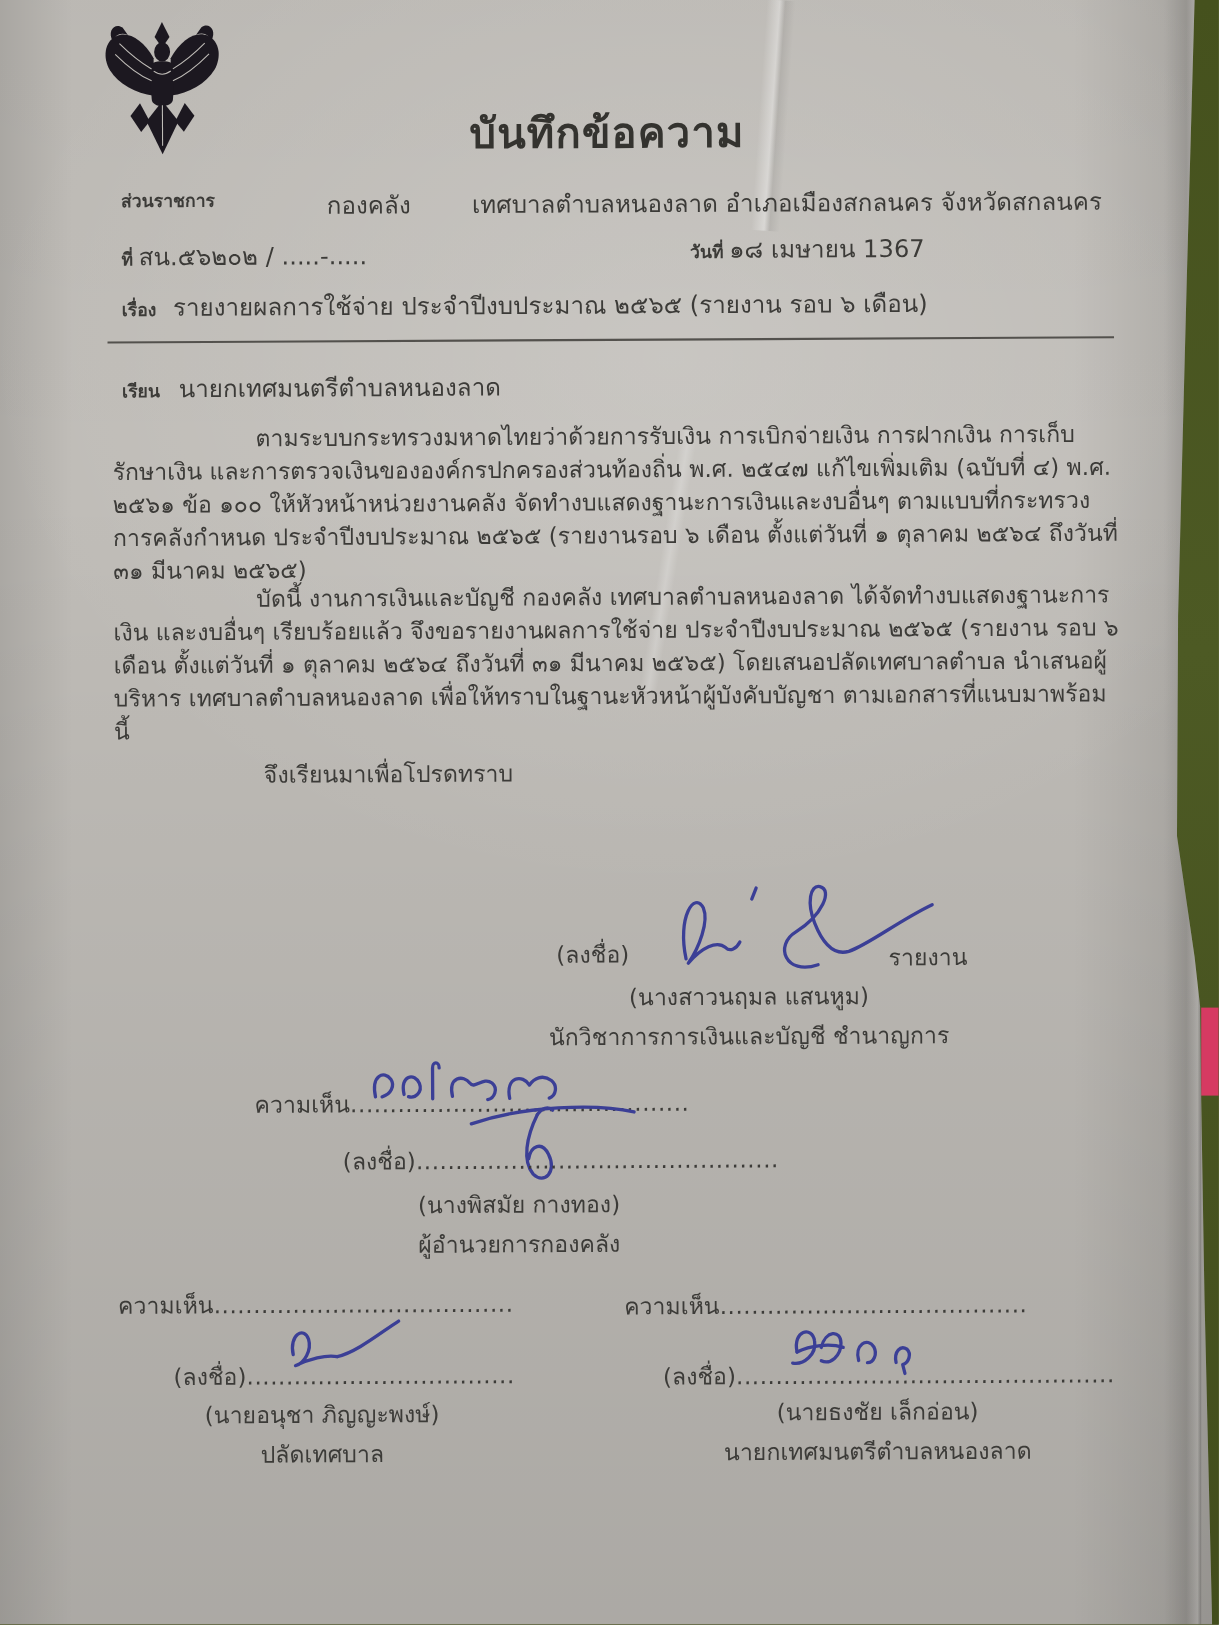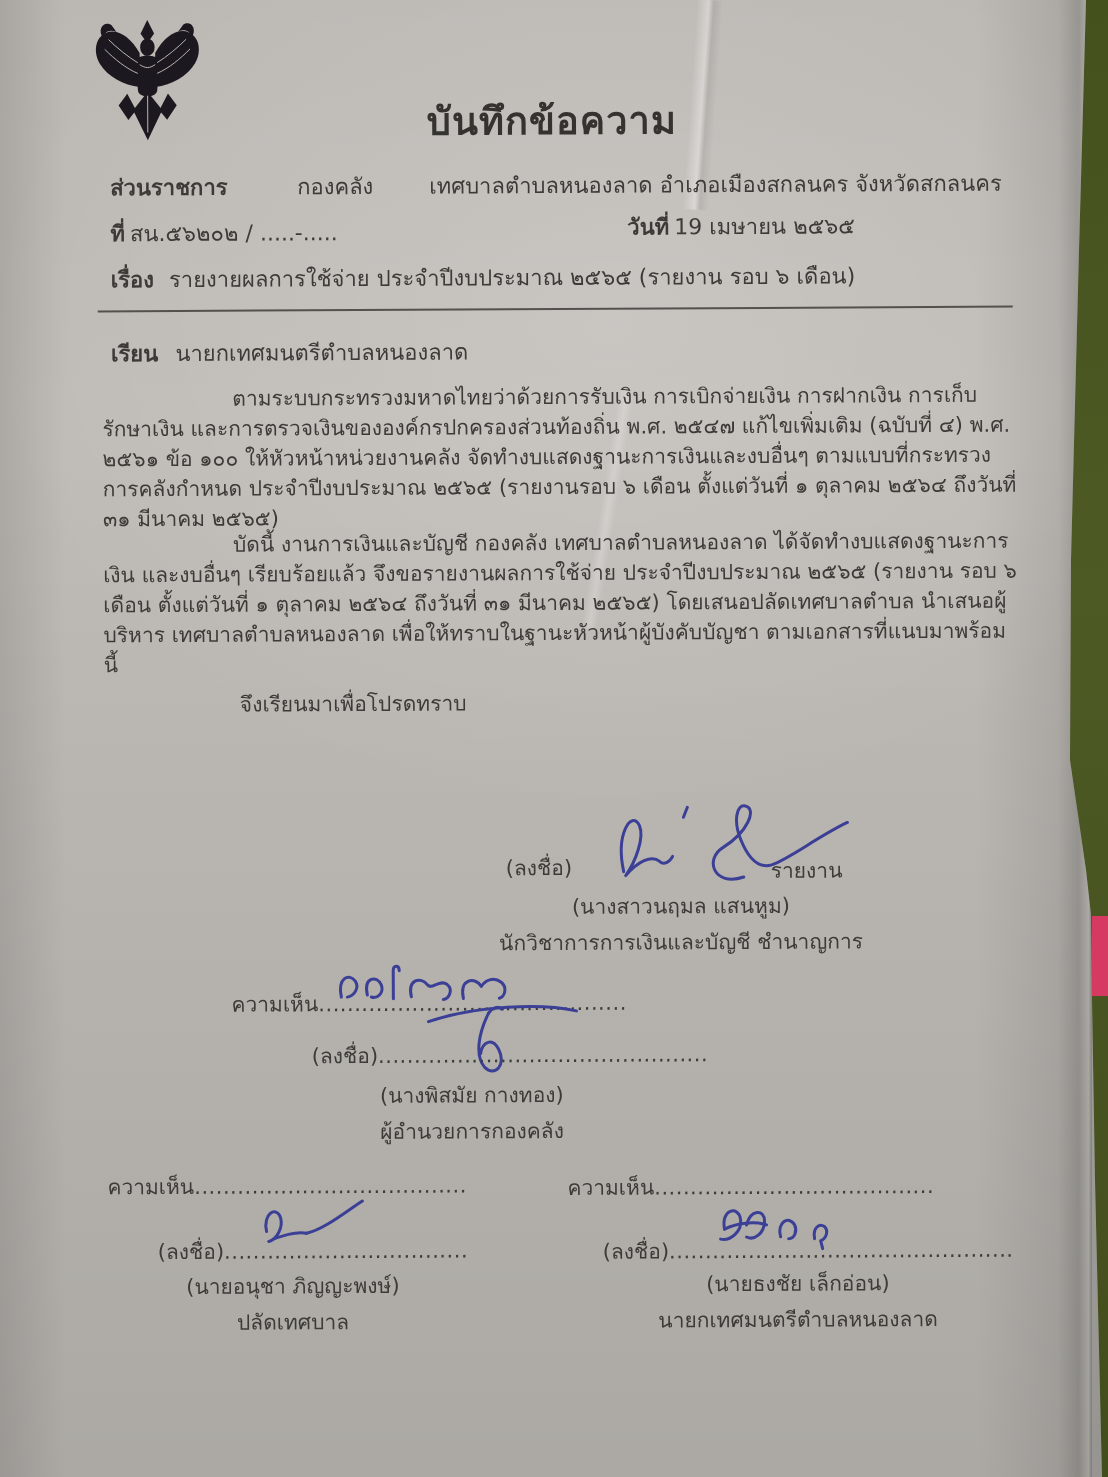--- a/index.html
+++ b/index.html
@@ -27,21 +27,21 @@
     background:linear-gradient(90deg,rgba(0,0,0,0) 0%,rgba(255,255,255,0.35) 45%,rgba(0,0,0,0.07) 65%,rgba(0,0,0,0) 100%);
     transform:rotate(4deg);}
   .crease2{position:absolute;left:600px;top:390px;width:16px;height:240px;
     background:linear-gradient(90deg,rgba(0,0,0,0) 0%,rgba(255,255,255,0.22) 50%,rgba(0,0,0,0) 100%);
     transform:rotate(9deg);}
   .edge-shade{position:absolute;top:0;right:16px;width:34px;height:100%;
     background:linear-gradient(90deg,rgba(0,0,0,0) 0%,rgba(0,0,0,0.10) 60%,rgba(255,255,255,0.10) 90%,rgba(0,0,0,0.18) 100%);}
   .content{position:absolute;inset:0;transform:rotate(-0.3deg);color:var(--ink,#3c3b38);}
   .abs{position:absolute;white-space:nowrap;}
   .title{font-size:38px;font-weight:bold;letter-spacing:1px;color:#34332f;}
-  .h-label{font-weight:bold;font-size:22px;}
+  .h-label{font-weight:bold;font-size:16px;}
   .h-val{font-size:22px;}
   .body-text{font-size:21px;line-height:30px;white-space:normal;text-align:left;}
   .rule{position:absolute;height:0;border-top:2px solid #53514d;}
   .dots{letter-spacing:0.5px;}
   .center{text-align:center;white-space:nowrap;}
   svg.ink{position:absolute;overflow:visible;}
   svg.ink path{fill:none;stroke:var(--pen,#3b3f96);stroke-width:3;stroke-linecap:round;stroke-linejoin:round;}
   .emblem{position:absolute;left:92px;top:16px;width:118px;height:126px;}
 </style>
 </head>
@@ -89,21 +89,21 @@
       </div>
       <div class="abs h-val" style="left:300px;top:168px;font-family:Liberation Serif, serif;">กองคลัง</div>
       <div class="abs h-val" style="left:432px;top:168px;">เทศบาลตำบลหนองลาด  อำเภอเมืองสกลนคร  จังหวัดสกลนคร</div>
 
       <div class="abs" style="left:113px;top:214px;">
         <span class="h-label">ที่</span>
         <span class="h-val">สน.๕๖๒๐๒ / .....-.....</span>
       </div>
       <div class="abs" style="left:630px;top:210px;">
         <span class="h-label">วันที่</span>
-        <span class="h-val">19  เมษายน  ๒๕๖๕</span>
+        <span class="h-val">๑๘  เมษายน  1367</span>
       </div>
 
       <div class="abs" style="left:113px;top:260px;">
         <span class="h-label">เรื่อง</span>
         <span class="h-val" style="margin-left:10px;">รายงายผลการใช้จ่าย ประจำปีงบประมาณ ๒๕๖๕ (รายงาน รอบ ๖ เดือน)</span>
       </div>
 
       <div class="rule" style="left:100px;top:308px;width:915px;"></div>
 
       <div class="abs" style="left:113px;top:334px;">
@@ -114,21 +114,21 @@
       <div class="abs body-text" style="left:104px;top:382px;width:916px;text-indent:130px;">ตามระบบกระทรวงมหาดไทยว่าด้วยการรับเงิน การเบิกจ่ายเงิน การฝากเงิน การเก็บรักษาเงิน และการตรวจเงินขององค์กรปกครองส่วนท้องถิ่น พ.ศ. ๒๕๔๗ แก้ไขเพิ่มเติม (ฉบับที่ ๔) พ.ศ. ๒๕๖๑ ข้อ ๑๐๐ ให้หัวหน้าหน่วยงานคลัง จัดทำงบแสดงฐานะการเงินและงบอื่นๆ ตามแบบที่กระทรวงการคลังกำหนด ประจำปีงบประมาณ ๒๕๖๕ (รายงานรอบ ๖ เดือน ตั้งแต่วันที่ ๑ ตุลาคม ๒๕๖๔ ถึงวันที่ ๓๑ มีนาคม  ๒๕๖๕)</div>
       <div class="abs body-text" style="left:104px;top:528px;width:916px;text-indent:130px;">บัดนี้ งานการเงินและบัญชี กองคลัง เทศบาลตำบลหนองลาด ได้จัดทำงบแสดงฐานะการเงิน และงบอื่นๆ เรียบร้อยแล้ว จึงขอรายงานผลการใช้จ่าย ประจำปีงบประมาณ ๒๕๖๕ (รายงาน รอบ ๖ เดือน ตั้งแต่วันที่ ๑  ตุลาคม ๒๕๖๔ ถึงวันที่ ๓๑ มีนาคม  ๒๕๖๕) โดยเสนอปลัดเทศบาลตำบล นำเสนอผู้บริหาร เทศบาลตำบลหนองลาด เพื่อให้ทราบในฐานะหัวหน้าผู้บังคับบัญชา ตามเอกสารที่แนบมาพร้อมนี้</div>
       <div class="abs body-text" style="left:240px;top:688px;">จึงเรียนมาเพื่อโปรดทราบ</div>
 
       <div class="abs body-text" style="left:505px;top:853px;">(ลงชื่อ)</div>
       <svg class="ink" style="left:595px;top:800px;" width="260" height="95" viewBox="0 0 260 95">
         <path d="M28,72 C20,34 36,10 44,26 C49,38 40,62 30,76 C42,62 56,55 64,62 C68,66 74,63 77,57"></path>
         <path d="M148,78 C118,88 108,60 128,48 C152,33 162,10 150,7 C141,5 138,22 145,40 C152,58 162,70 176,66 C194,60 222,38 252,24"></path>
         <path d="M88,18 L92,8"></path>
       </svg>
-      <div class="abs body-text" style="left:770px;top:857px;">รายงาน</div>
+      <div class="abs body-text" style="left:807px;top:857px;">รายงาน</div>
       <div class="abs body-text center" style="left:520px;top:892px;width:320px;">(นางสาวนฤมล  แสนหูม)</div>
       <div class="abs body-text center" style="left:480px;top:928px;width:400px;">นักวิชาการการเงินและบัญชี ชำนาญการ</div>
 
       <div class="abs body-text" style="left:230px;top:988px;">
         <span>ความเห็น</span><span class="dots">...........................................</span>
       </div>
       <svg class="ink" style="left:330px;top:952px;" width="195" height="58" viewBox="0 0 195 58">
         <path d="M10,44 C6,24 18,20 24,28 C28,34 24,42 16,44"></path>
         <path d="M36,42 C32,24 46,22 50,32 C53,40 46,46 40,44"></path>
         <path d="M62,46 L62,18 C62,12 68,12 68,18"></path>

